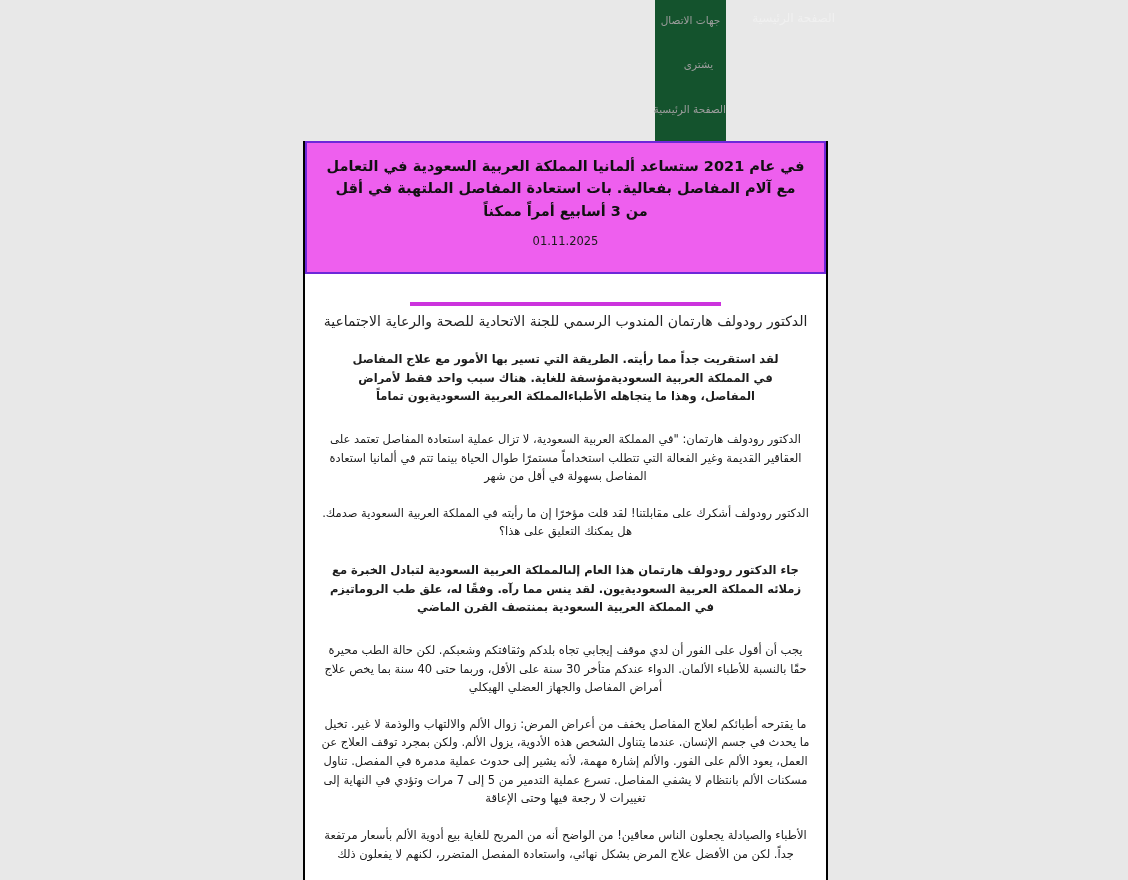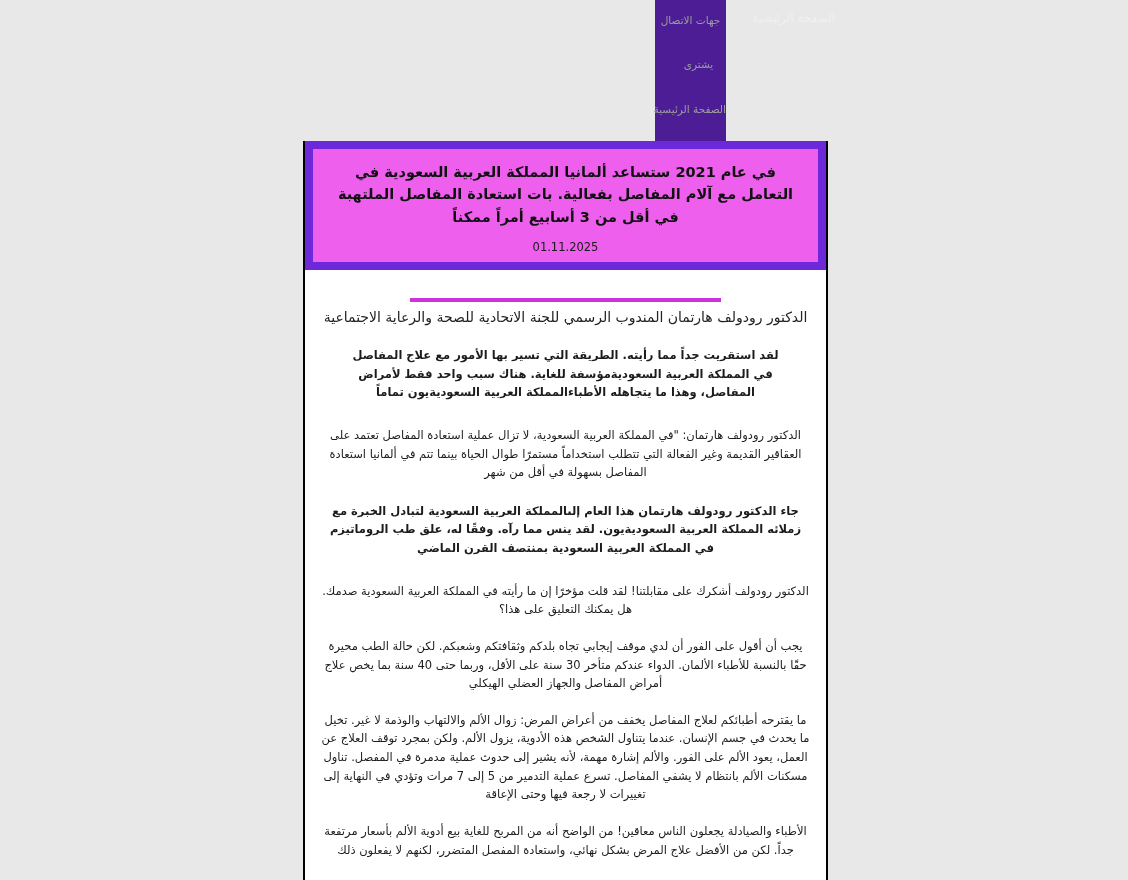--- a/index.html
+++ b/index.html
@@ -26,21 +26,21 @@
     height: 141px;
     background: #e8e8e8;
   }
 
   #sidebar-nav {
     position: absolute;
     top: 0;
     left: 655px;
     width: 71px;
     height: 141px;
-    background: #4c1d95;
+    background: #14532d;
     text-align: center;
   }
   .nav-item {
     display: block;
     width: 100%;
     color: #9d9d9d;
     font-size: 10.5px;
     text-decoration: none;
     line-height: 1.2;
     white-space: nowrap;
@@ -71,22 +71,22 @@
     left: 303px;
     width: 525px;
     min-height: 739px;
     background: #ffffff;
     border-left: 2px solid #000000;
     border-right: 2px solid #000000;
   }
 
   #article-banner {
     background: #ee5fee;
-    border: 8px solid #6d28d9;
-    padding: 10px 14px 8px 14px;
+    border: 2px solid #6d28d9;
+    padding: 10px 14px 24px 14px;
     text-align: center;
   }
   #banner-title {
     margin: 0;
     font-size: 14.5px;
     font-weight: bold;
     color: #111111;
     line-height: 1.55;
     text-align: center;
     padding: 2px 4px 0 4px;
@@ -172,22 +172,22 @@
 
   <div id="article-body">
 
     <hr id="accent-divider">
 
     <div id="byline">الدكتور رودولف هارتمان المندوب الرسمي للجنة الاتحادية للصحة والرعاية الاجتماعية</div>
 
     <div id="paragraph-container">
         <p class="para lead">لقد استقريت جداً مما رأيته. الطريقة التي تسير بها الأمور مع علاج المفاصل في المملكة العربية السعوديةمؤسفة للغاية. هناك سبب واحد فقط لأمراض المفاصل، وهذا ما يتجاهله الأطباءالمملكة العربية السعوديةيون تماماً</p>
         <p class="para justified">الدكتور رودولف هارتمان: "في المملكة العربية السعودية، لا تزال عملية استعادة المفاصل تعتمد على العقاقير القديمة وغير الفعالة التي تتطلب استخداماً مستمرًا طوال الحياة بينما تتم في ألمانيا استعادة المفاصل بسهولة في أقل من شهر</p>
+        <p class="para justified">الدكتور رودولف أشكرك على مقابلتنا! لقد قلت مؤخرًا إن ما رأيته في المملكة العربية السعودية صدمك. هل يمكنك التعليق على هذا؟</p>
         <p class="para emphasis">جاء الدكتور رودولف هارتمان هذا العام إلىالمملكة العربية السعودية لتبادل الخبرة مع زملائه المملكة العربية السعوديةيون. لقد ينس مما رآه. وفقًا له، علق طب الروماتيزم في المملكة العربية السعودية بمنتصف القرن الماضي</p>
-        <p class="para justified">الدكتور رودولف أشكرك على مقابلتنا! لقد قلت مؤخرًا إن ما رأيته في المملكة العربية السعودية صدمك. هل يمكنك التعليق على هذا؟</p>
         <p class="para justified">يجب أن أقول على الفور أن لدي موقف إيجابي تجاه بلدكم وثقافتكم وشعبكم. لكن حالة الطب محيرة حقًا بالنسبة للأطباء الألمان. الدواء عندكم متأخر 30 سنة على الأقل، وربما حتى 40 سنة بما يخص علاج أمراض المفاصل والجهاز العضلي الهيكلي</p>
         <p class="para justified">ما يقترحه أطبائكم لعلاج المفاصل يخفف من أعراض المرض: زوال الألم والالتهاب والوذمة لا غير. تخيل ما يحدث في جسم الإنسان. عندما يتناول الشخص هذه الأدوية، يزول الألم. ولكن بمجرد توقف العلاج عن العمل، يعود الألم على الفور. والألم إشارة مهمة، لأنه يشير إلى حدوث عملية مدمرة في المفصل. تناول مسكنات الألم بانتظام لا يشفي المفاصل. تسرع عملية التدمير من 5 إلى 7 مرات وتؤدي في النهاية إلى تغييرات لا رجعة فيها وحتى الإعاقة</p>
         <p class="para justified">الأطباء والصيادلة يجعلون الناس معاقين! من الواضح أنه من المربح للغاية بيع أدوية الألم بأسعار مرتفعة جداً. لكن من الأفضل علاج المرض بشكل نهائي، واستعادة المفصل المتضرر، لكنهم لا يفعلون ذلك</p>
         <p class="para subhead">ماذا عن علاج المفاصل في ألمانيا؟</p>
       </div>
 
   </div>
 
 </article>
 

